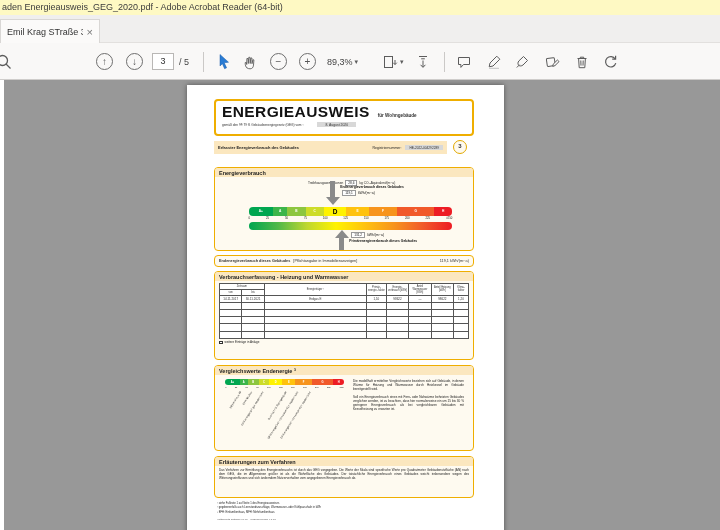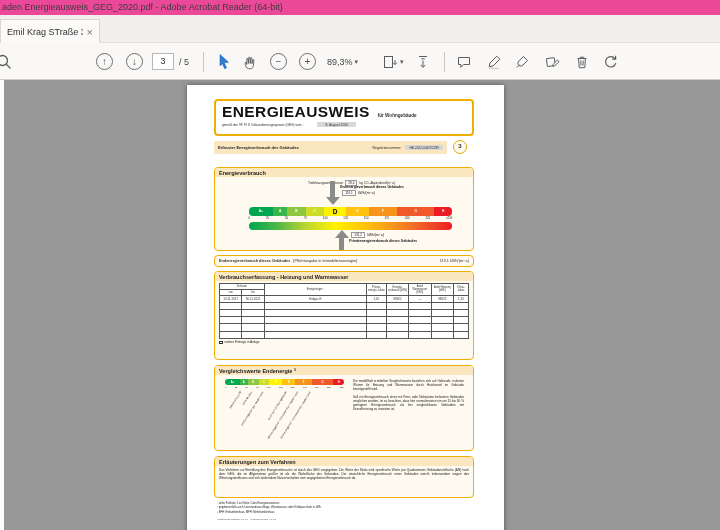--- a/index.html
+++ b/index.html
@@ -1,21 +1,21 @@
 <!DOCTYPE html>
 <html><head>
 <meta charset="utf-8">
 <style>
   html,body{margin:0;padding:0;background:#666;}
   *{box-sizing:border-box;}
   .window{position:relative;width:720px;height:530px;background:#fff;overflow:hidden;
     font-family:"Liberation Sans","DejaVu Sans",sans-serif;color:#333;}
 
   
-  .titlebar{position:absolute;left:0;top:0;width:100%;height:15px;background:#ec4899;}
+  .titlebar{position:absolute;left:0;top:0;width:100%;height:15px;background:#fef9c3;}
   .titlebar span{position:absolute;left:2px;top:2px;font-size:9px;color:#3c3c3c;white-space:nowrap;}
   .tabbar{position:absolute;left:0;top:15px;width:100%;height:28px;background:#f0efee;border-bottom:1px solid #e2e0de;}
   .tab{position:absolute;left:0;top:4px;width:100px;height:24px;background:#fbfaf9;border:1px solid #d9d7d5;border-bottom:none;
     display:flex;align-items:center;padding:0 6px;}
   .tab-label{font-size:9px;color:#333;white-space:nowrap;overflow:hidden;flex:1;}
   .tab-close{font-size:11px;color:#777;margin-left:4px;cursor:default;}
   .toolbar{position:absolute;left:0;top:43px;width:100%;height:37px;background:#f9f8f7;border-bottom:1px solid #cfcdcb;}
   .tb{position:absolute;top:10px;height:17px;display:flex;align-items:center;justify-content:center;color:#5c5c5c;}
   .circle-btn{width:17px;height:17px;border:1px solid #6e6e6e;border-radius:50%;font-size:10px;line-height:15px;text-align:center;color:#555;}
   .pagebox{border:1px solid #b9b7b5;background:#fff;width:22px;height:17px;font-size:9px;color:#333;text-align:center;line-height:15px;}

